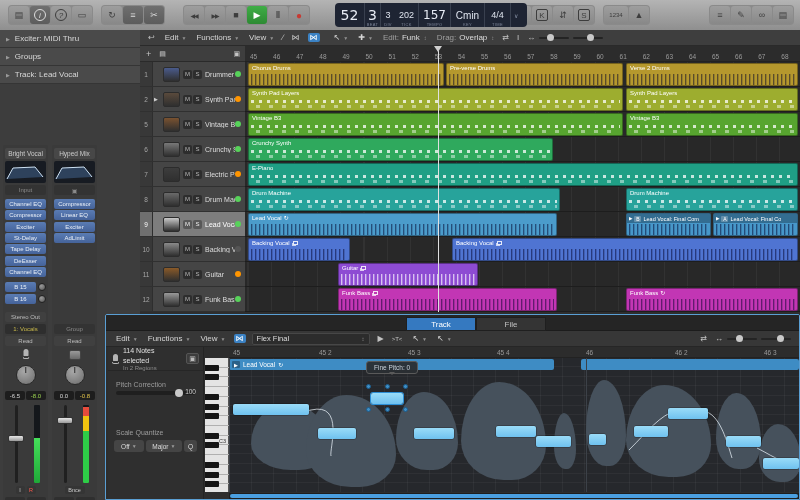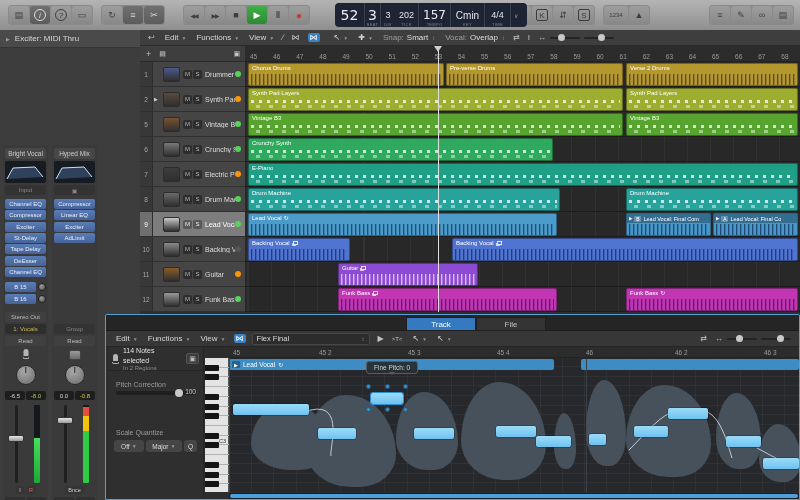--- a/index.html
+++ b/index.html
@@ -264,20 +264,28 @@
       <div class="tb-btn">▤</div>
     </div>
   </div>
 
   <div id="inspector">
     <div id="insp-rows">
         <div class="insp-row">
           <div class="tri">▶</div>
           <div style="font-size: 8px;">Exciter: MIDI Thru</div>
         </div>
+        <div class="insp-row">
+          <div class="tri">▶</div>
+          <div style="font-size: 8px;">Groups</div>
+        </div>
+        <div class="insp-row">
+          <div class="tri">▶</div>
+          <div style="font-size: 8px;">Track: Lead Vocal</div>
+        </div>
       </div>
     <div class="strip" id="strip0">
         <div class="st-el st-name">Bright Vocal</div>
         <div class="st-el st-eq"><svg viewBox="0 0 41 22">
             <path d="M2 18 L8 7 L30 6 L38 16" fill="rgba(90,140,200,.35)" stroke="#cfe3f5" stroke-width="1"></path>
           </svg></div>
         <div class="st-el st-slot st-dim" style="top: 40px;">Input</div>
         <div class="st-el st-slot" style="top: 54px;">Channel EQ</div>
         <div class="st-el st-slot" style="top: 65.3px;">Compressor</div>
         <div class="st-el st-slot" style="top: 76.6px;">Exciter</div>
@@ -375,28 +383,28 @@
     <span class="mini-ic blue">⋈</span>
     <span class="menu" style="margin-left:14px">
         <span>↖</span>
         <span class="dn">▼</span>
       </span>
     <span class="menu">
         <span>✚</span>
         <span class="dn">▼</span>
       </span>
     <span class="snap-grp">
-      <span>Snap:</span>
+      <span>Edit:</span>
       <span class="snap-val">
-          <span>Smart</span>
+          <span>Funk</span>
           <span class="updn">↕</span>
         </span>
     </span>
     <span class="snap-grp">
-      <span>Vocal:</span>
+      <span>Drag:</span>
       <span class="snap-val">
           <span>Overlap</span>
           <span class="updn">↕</span>
         </span>
     </span>
     <span class="mini-ic">⇄</span>
     <span class="mini-ic">I</span>
     <span class="mini-ic">↔</span>
     <span class="slider">
         <i style="left:8px"></i>

